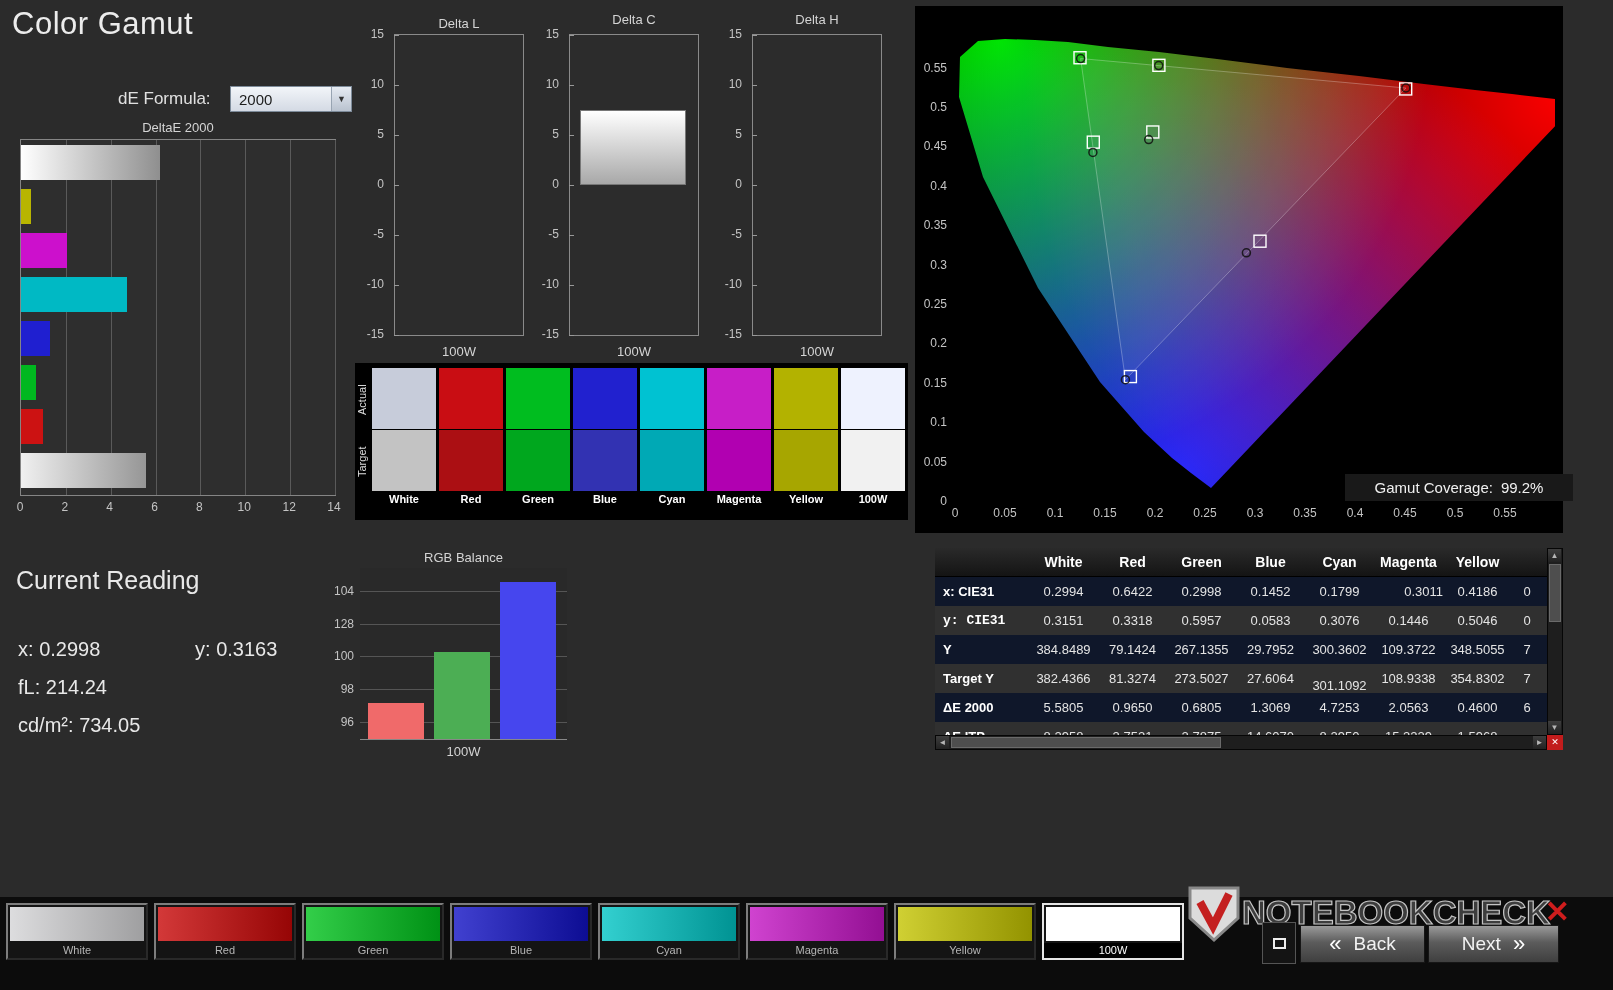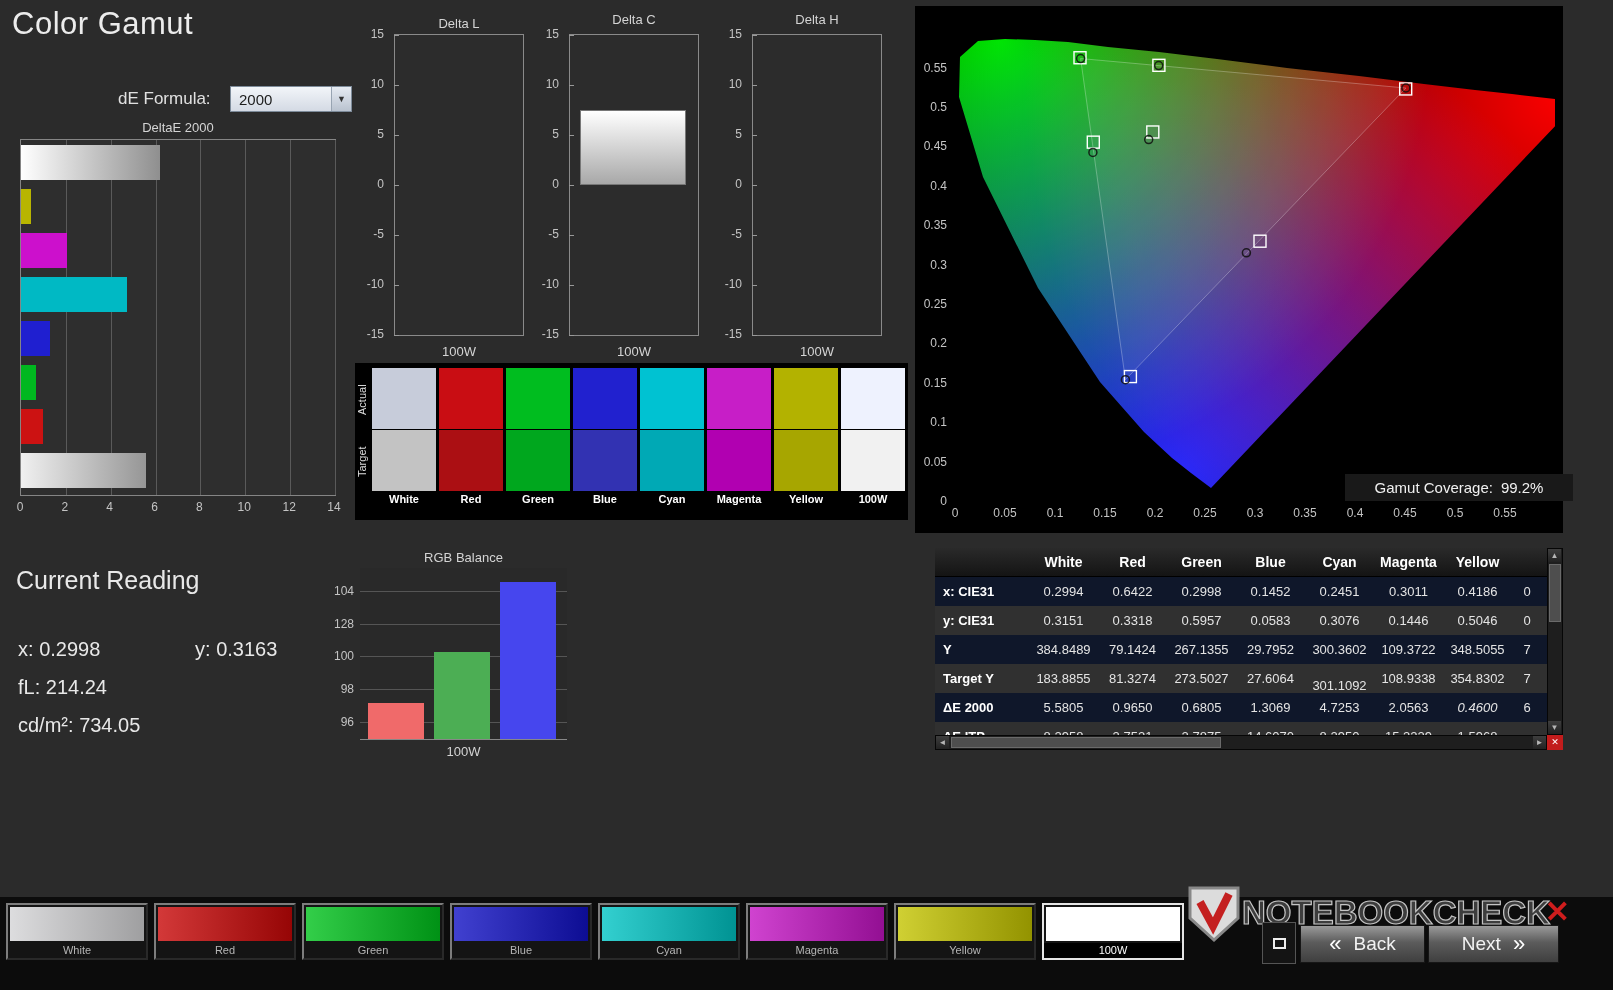--- a/index.html
+++ b/index.html
@@ -363,27 +363,27 @@
         <div class="tcell th" style="width: 69px;">Magenta</div>
         <div class="tcell th" style="width: 69px;">Yellow</div>
         <div class="tcell th" style="width: 30px;"></div>
       </div>
       <div class="trow">
         <div class="tcell tlabel" style="width: 94px;">x: CIE31</div>
         <div class="tcell" style="width: 69px;">0.2994</div>
         <div class="tcell" style="width: 69px;">0.6422</div>
         <div class="tcell" style="width: 69px;">0.2998</div>
         <div class="tcell" style="width: 69px;">0.1452</div>
-        <div class="tcell" style="width: 69px;">0.2451</div>
-        <div class="tcell" style="width: 69px;">0.3011</div>
+        <div class="tcell" style="width: 69px;">0.1799</div>
+        <div class="tcell" style="width: 69px; text-align: right;">0.3011</div>
         <div class="tcell" style="width: 69px;">0.4186</div>
         <div class="tcell" style="width: 30px;">0</div>
       </div>
       <div class="trow alt">
-        <div class="tcell tlabel" style="width: 94px;">y: CIE31</div>
+        <div class="tcell tlabel" style="width: 94px; font-family: Liberation Mono, monospace;">y: CIE31</div>
         <div class="tcell" style="width: 69px;">0.3151</div>
         <div class="tcell" style="width: 69px;">0.3318</div>
         <div class="tcell" style="width: 69px;">0.5957</div>
         <div class="tcell" style="width: 69px;">0.0583</div>
         <div class="tcell" style="width: 69px;">0.3076</div>
         <div class="tcell" style="width: 69px;">0.1446</div>
         <div class="tcell" style="width: 69px;">0.5046</div>
         <div class="tcell" style="width: 30px;">0</div>
       </div>
       <div class="trow">
@@ -392,38 +392,38 @@
         <div class="tcell" style="width: 69px;">79.1424</div>
         <div class="tcell" style="width: 69px;">267.1355</div>
         <div class="tcell" style="width: 69px;">29.7952</div>
         <div class="tcell" style="width: 69px;">300.3602</div>
         <div class="tcell" style="width: 69px;">109.3722</div>
         <div class="tcell" style="width: 69px;">348.5055</div>
         <div class="tcell" style="width: 30px;">7</div>
       </div>
       <div class="trow alt">
         <div class="tcell tlabel" style="width: 94px;">Target Y</div>
-        <div class="tcell" style="width: 69px;">183.8855</div>
+        <div class="tcell" style="width: 69px;">382.4366</div>
         <div class="tcell" style="width: 69px;">81.3274</div>
         <div class="tcell" style="width: 69px;">273.5027</div>
         <div class="tcell" style="width: 69px;">27.6064</div>
         <div class="tcell" style="width: 69px; margin-top: 7px;">301.1092</div>
         <div class="tcell" style="width: 69px;">108.9338</div>
         <div class="tcell" style="width: 69px;">354.8302</div>
         <div class="tcell" style="width: 30px;">7</div>
       </div>
       <div class="trow">
         <div class="tcell tlabel" style="width: 94px;">ΔE 2000</div>
         <div class="tcell" style="width: 69px;">5.5805</div>
         <div class="tcell" style="width: 69px;">0.9650</div>
         <div class="tcell" style="width: 69px;">0.6805</div>
         <div class="tcell" style="width: 69px;">1.3069</div>
         <div class="tcell" style="width: 69px;">4.7253</div>
         <div class="tcell" style="width: 69px;">2.0563</div>
-        <div class="tcell" style="width: 69px; font-style: italic;">0.4600</div>
+        <div class="tcell" style="width: 69px;">0.4600</div>
         <div class="tcell" style="width: 30px;">6</div>
       </div>
       <div class="trow alt">
         <div class="tcell tlabel" style="width: 94px;">ΔE ITP</div>
         <div class="tcell" style="width: 69px;">8.2958</div>
         <div class="tcell" style="width: 69px;">3.7521</div>
         <div class="tcell" style="width: 69px;">2.7875</div>
         <div class="tcell" style="width: 69px;">14.6070</div>
         <div class="tcell" style="width: 69px;">8.2950</div>
         <div class="tcell" style="width: 69px;">15.3229</div>

